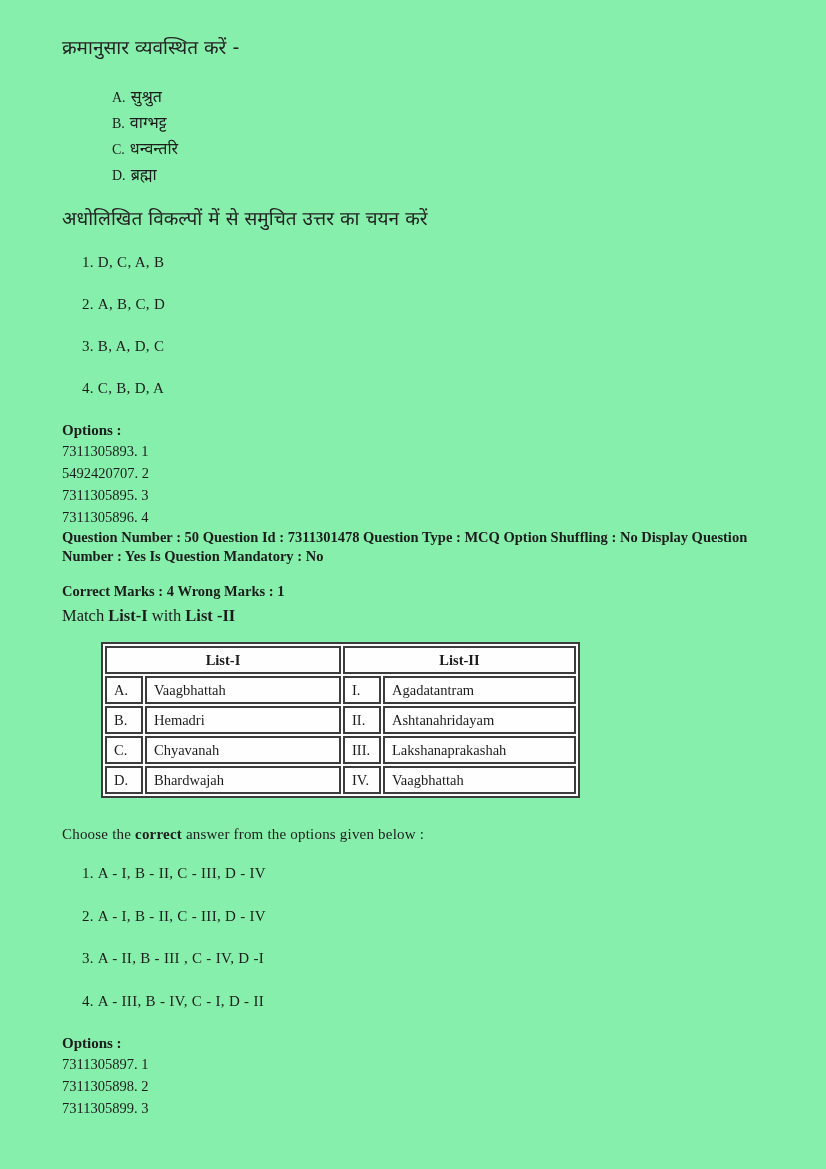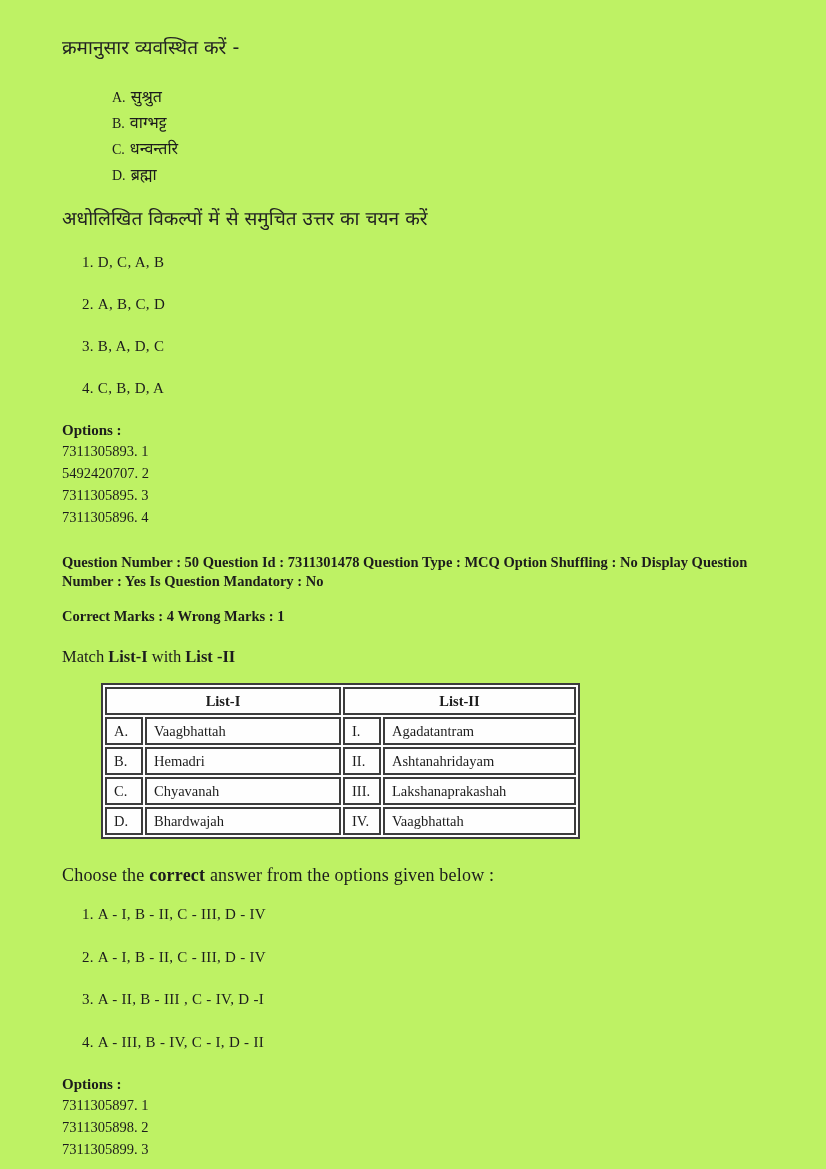--- a/index.html
+++ b/index.html
@@ -5,21 +5,21 @@
   html, body { margin: 0; padding: 0; }
   body {
     background: #ffffff;
     font-family: "Liberation Serif", serif;
     color: #1c1c1c;
   }
   .page {
     position: relative;
     width: 826px;
     height: 1169px;
-    background: #bef264;
+    background: #86efac;
     box-sizing: border-box;
     padding: 34px 40px 20px 62px;
     overflow: hidden;
   }
   .hi {
     font-family: "DejaVu Sans", sans-serif;
   }
   .hi-heading {
     font-size: 19px;
     line-height: 26px;
@@ -51,33 +51,32 @@
   .options-label {
     font-weight: bold;
     font-size: 15px;
     line-height: 20px;
   }
   .option-id {
     font-size: 14.5px;
     line-height: 22px;
   }
   .q50-meta {
-    margin-top: 25px;
     font-weight: bold;
     font-size: 14.5px;
     line-height: 19px;
   }
   .marks-line {
     font-weight: bold;
     font-size: 14.5px;
     line-height: 19px;
     margin-top: 16px;
   }
   .match-line {
-    margin-top: 20px;
+    margin-top: 4px;
     font-size: 16.5px;
     line-height: 22px;
   }
   .match-line .bold { font-weight: bold; }
   .match-table {
     border-collapse: separate;
     border-spacing: 2px;
     border: 2px solid #3c3c3c;
     background: #fefefe;
     margin: 15px 0 0 39px;
@@ -95,21 +94,21 @@
     height: 20px;
   }
   .match-table td.c-label {
     width: 20px;
     text-align: left;
   }
   .match-table td.c-text-left { width: 178px; }
   .match-table td.c-text-right { width: 175px; }
   .choose-line {
     margin-top: 26px;
-    font-size: 18px;
+    font-size: 15px;
     line-height: 20px;
     letter-spacing: 0.2px;
     font-family: Liberation Serif, serif;
   }
   .choose-line .bold { font-weight: bold; }
   .q50-choices { margin: 19px 0 0 20px; }
   .q50-choices .choice-item { margin-bottom: 22.5px; }
 </style>
 </head>
 <body>

